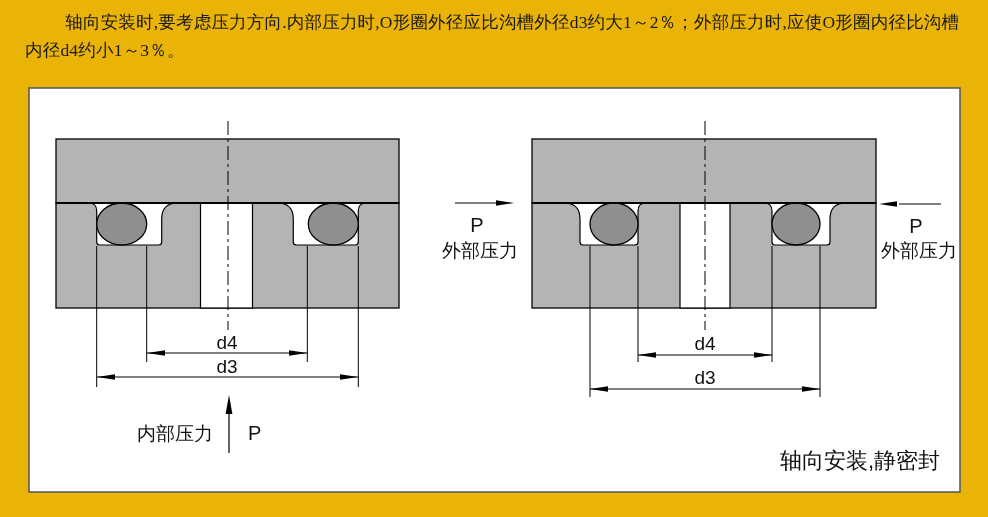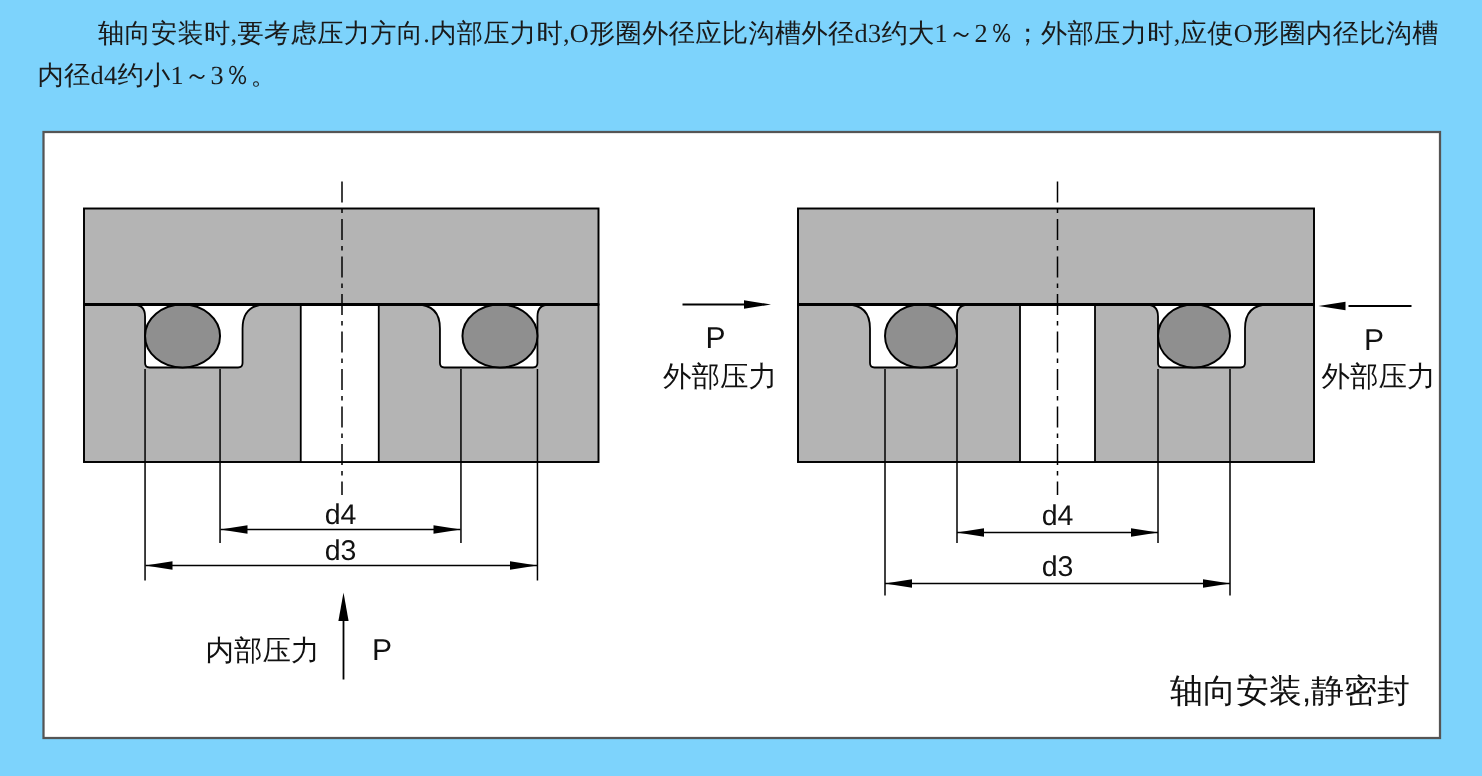--- a/index.html
+++ b/index.html
@@ -1,16 +1,16 @@
 <!DOCTYPE html>
 <html><head>
 <meta charset="utf-8">
 <style>
   html,body{margin:0;padding:0;background:#fff;width:988px;height:517px;overflow:hidden;}
-  .canvas{position:relative;width:988px;height:517px;background:#7dd3fc;font-family:"Liberation Sans",sans-serif;}
+  .canvas{position:relative;width:988px;height:517px;background:#eab308;font-family:"Liberation Sans",sans-serif;}
   .intro{
     position:absolute;left:25px;top:8px;width:942px;
     font-family:"Liberation Serif",serif;
     font-size:17.5px;line-height:28px;color:#1a1a1a;
     text-indent:2.3em;margin:0;letter-spacing:0.2px;
   }
   svg text{fill:#111;}
   .dimlbl{font-family:"Liberation Sans",sans-serif;font-size:19px;}
   .plbl{font-family:"Liberation Sans",sans-serif;font-size:20px;}
   .cnlbl{font-family:"Liberation Sans",sans-serif;font-size:19px;}

